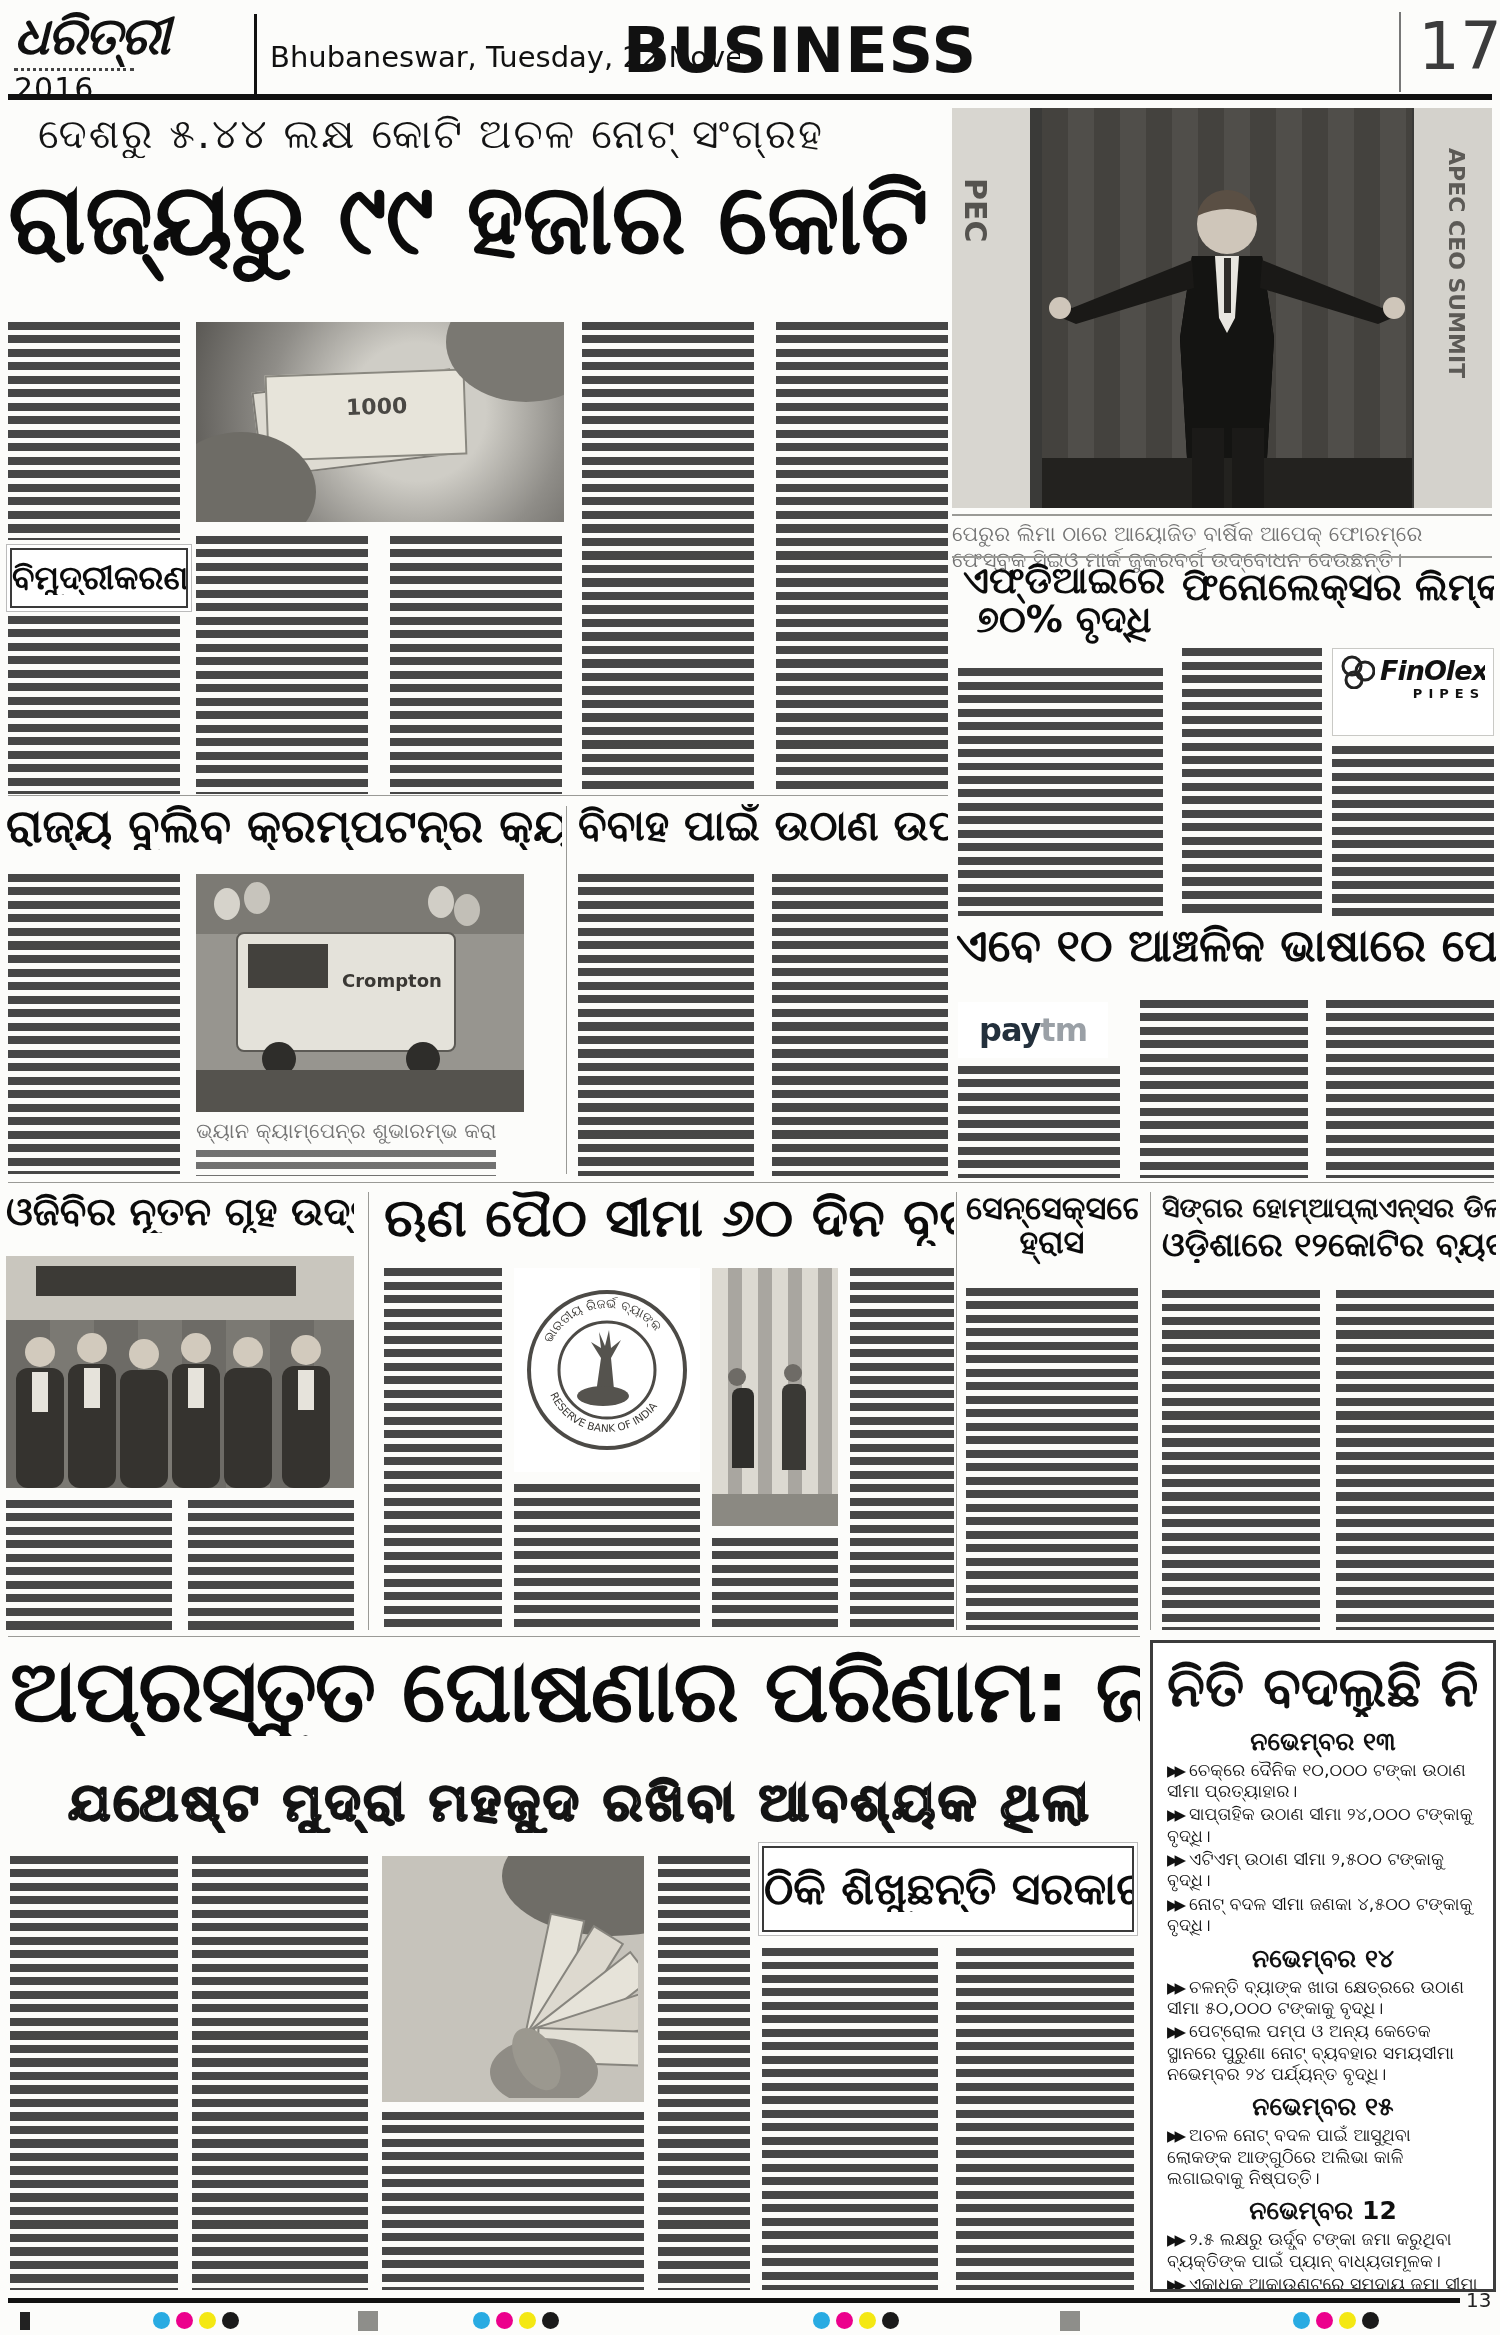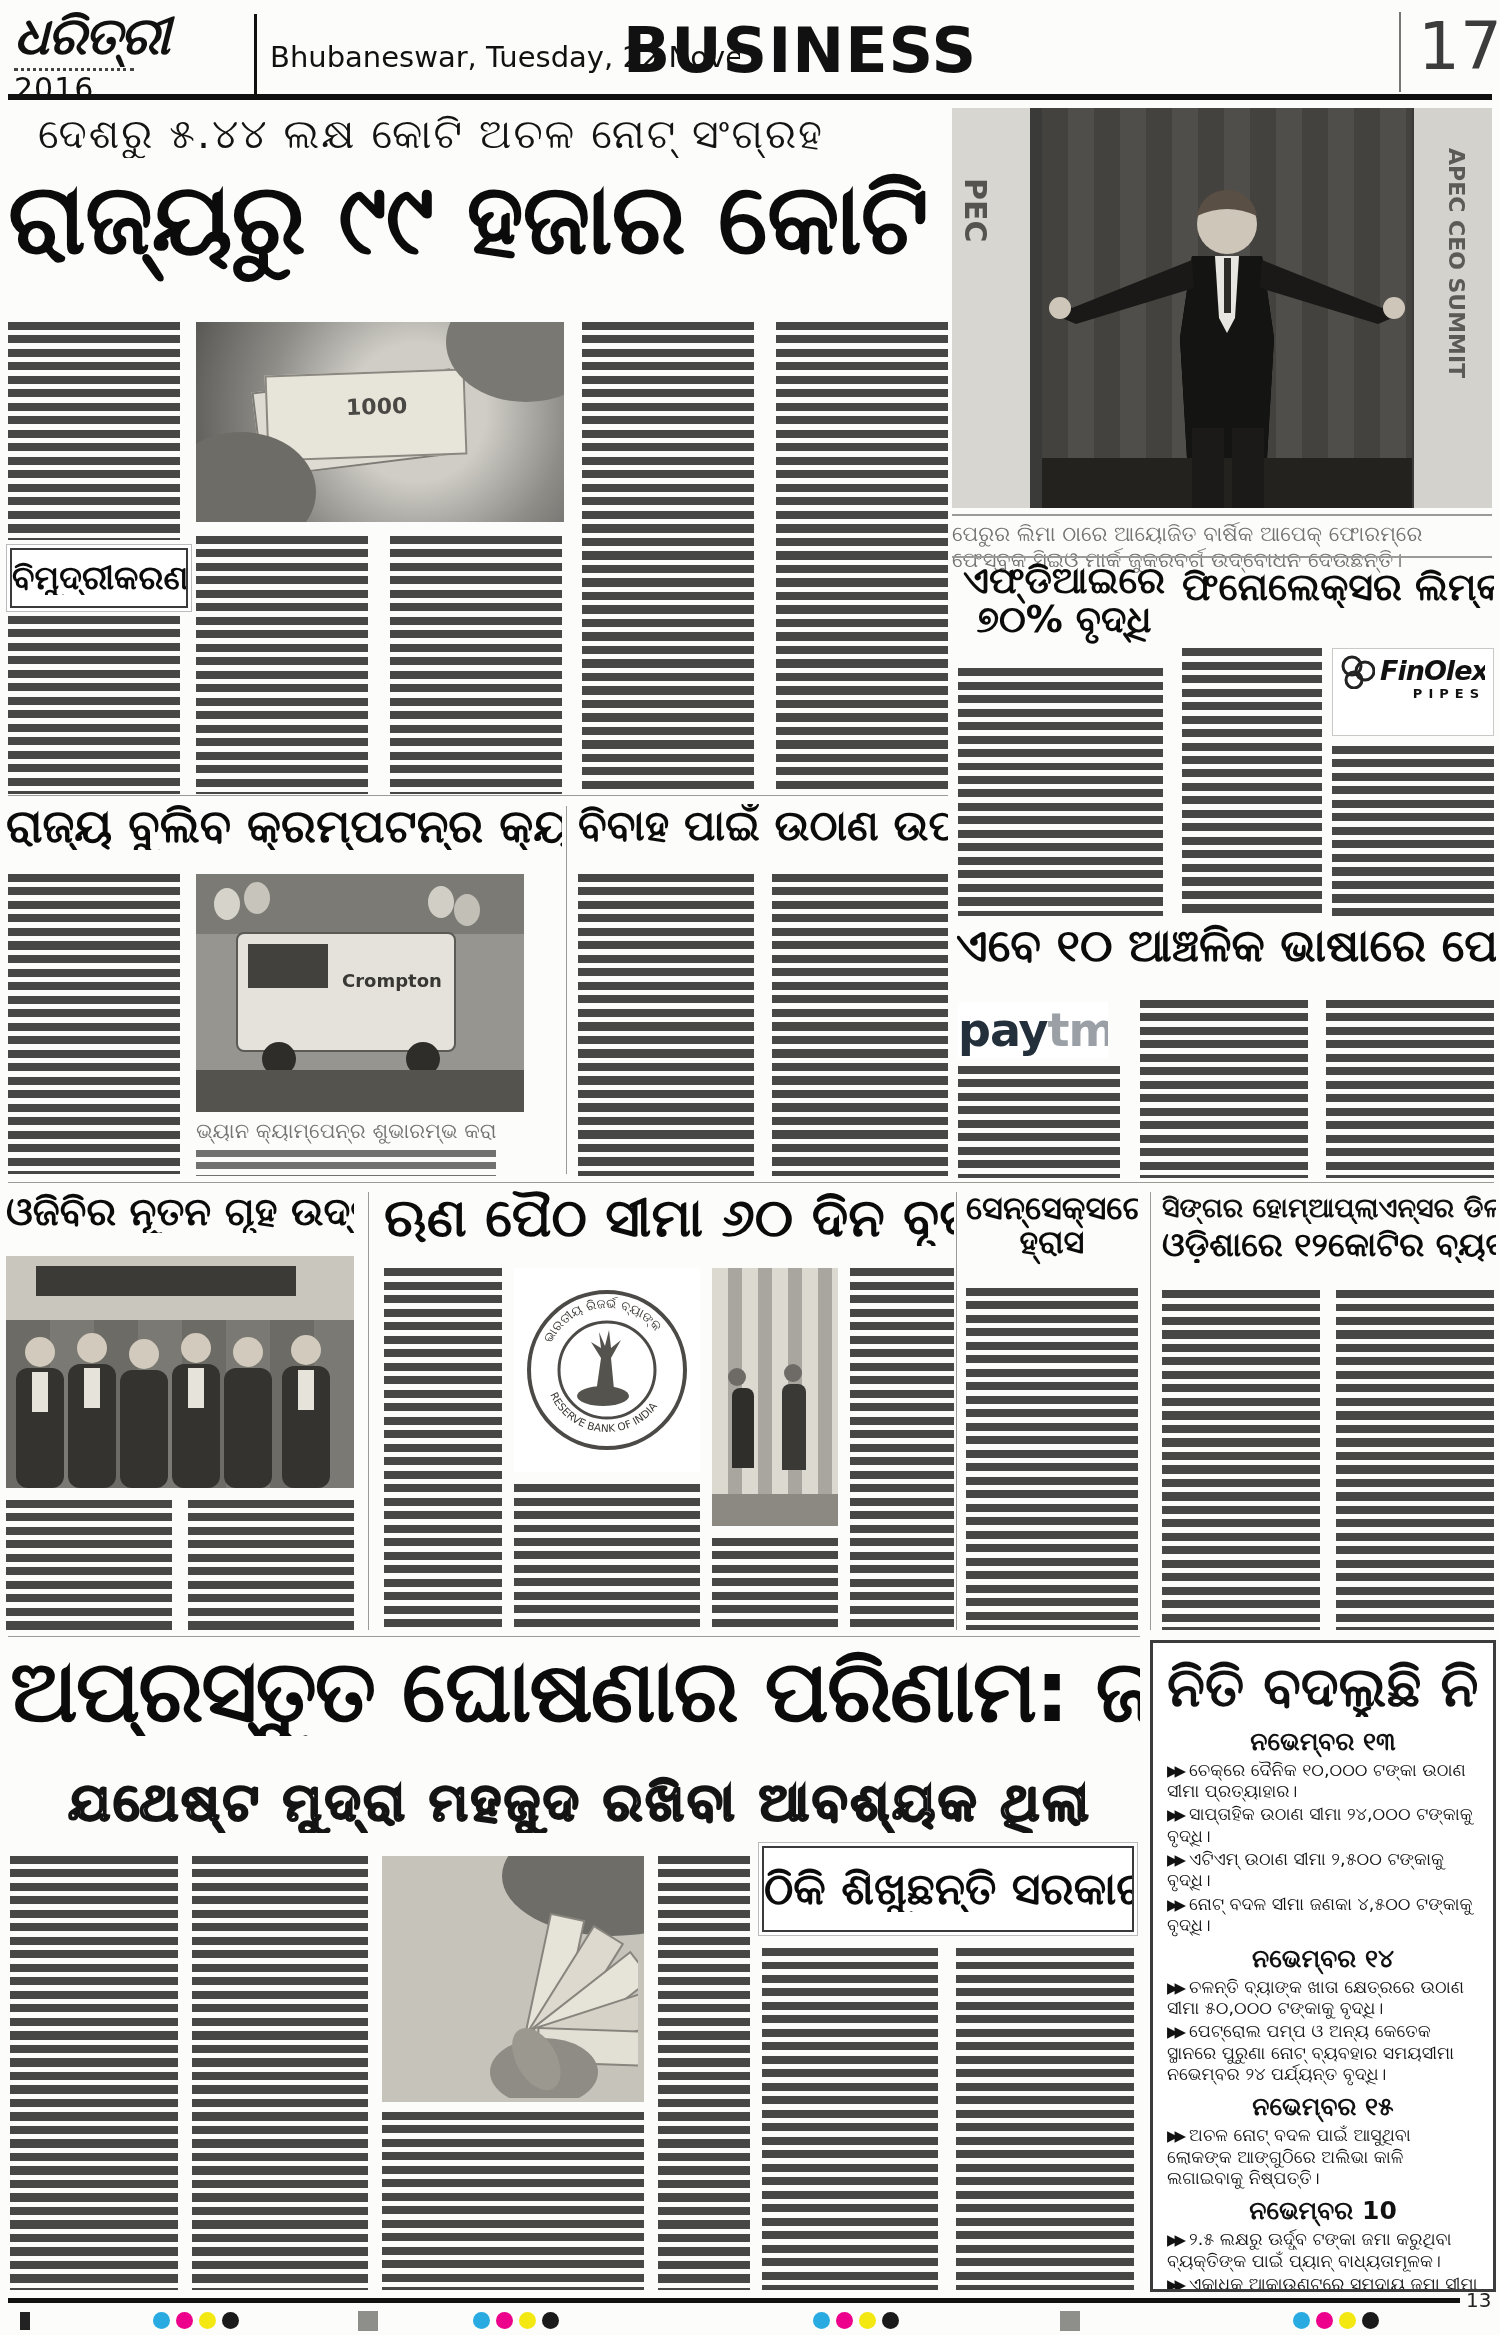--- a/index.html
+++ b/index.html
@@ -51,21 +51,21 @@
   
   #bottom-subhead {
     font-size:52px; font-weight:700; letter-spacing:3px; color:#fff;
     -webkit-text-stroke:2.2px #141414; text-align:center;
   }
 
   
   #finolex-box { background:#fff; border:1px solid #c9c9c5; padding:6px 8px; }
   #finolex-name { font-size:27px; font-weight:800; font-style:italic; letter-spacing:-1px; }
   #finolex-sub  { font-size:13px; font-weight:700; letter-spacing:6px; text-align:right; }
-  #paytm-logo { background:#fff; font-size:46px; font-weight:800; letter-spacing:-1px; }
+  #paytm-logo { background:#fff; font-size:32px; font-weight:800; letter-spacing:-1px; }
   #paytm-logo .p1 { color:#23303c; } #paytm-logo .p2 { color:#9aa0a6; }
 
   .seal-wrap { background:#fff; display:flex; align-items:center; justify-content:center; }
   .footer-dot { width:17px; height:17px; border-radius:50%; display:inline-block; margin:0 3px; }
   .footer-sq { width:20px; height:20px; display:inline-block; background:#8e8e8a; }
 </style>
 </head>
 <body>
 
 <div id="page">
@@ -301,21 +301,21 @@
         <div class="rb-date">ନଭେମ୍ବର ୧୩</div>
         <div class="rb-item"><span class="blt">▶▶</span><span>ଚେକ୍‌ରେ ଦୈନିକ ୧୦,୦୦୦ ଟଙ୍କା ଉଠାଣ ସୀମା ପ୍ରତ୍ୟାହାର।</span></div>
         <div class="rb-item"><span class="blt">▶▶</span><span>ସାପ୍ତାହିକ ଉଠାଣ ସୀମା ୨୪,୦୦୦ ଟଙ୍କାକୁ ବୃଦ୍ଧି।</span></div>
         <div class="rb-item"><span class="blt">▶▶</span><span>ଏଟିଏମ୍ ଉଠାଣ ସୀମା ୨,୫୦୦ ଟଙ୍କାକୁ ବୃଦ୍ଧି।</span></div>
         <div class="rb-item"><span class="blt">▶▶</span><span>ନୋଟ୍ ବଦଳ ସୀମା ଜଣକା ୪,୫୦୦ ଟଙ୍କାକୁ ବୃଦ୍ଧି।</span></div>
         <div class="rb-date">ନଭେମ୍ବର ୧୪</div>
         <div class="rb-item"><span class="blt">▶▶</span><span>ଚଳନ୍ତି ବ୍ୟାଙ୍କ ଖାତା କ୍ଷେତ୍ରରେ ଉଠାଣ ସୀମା ୫୦,୦୦୦ ଟଙ୍କାକୁ ବୃଦ୍ଧି।</span></div>
         <div class="rb-item"><span class="blt">▶▶</span><span>ପେଟ୍ରୋଲ ପମ୍ପ ଓ ଅନ୍ୟ କେତେକ ସ୍ଥାନରେ ପୁରୁଣା ନୋଟ୍ ବ୍ୟବହାର ସମୟସୀମା ନଭେମ୍ବର ୨୪ ପର୍ଯ୍ୟନ୍ତ ବୃଦ୍ଧି।</span></div>
         <div class="rb-date">ନଭେମ୍ବର ୧୫</div>
         <div class="rb-item"><span class="blt">▶▶</span><span>ଅଚଳ ନୋଟ୍ ବଦଳ ପାଇଁ ଆସୁଥିବା ଲୋକଙ୍କ ଆଙ୍ଗୁଠିରେ ଅଲିଭା କାଳି ଲଗାଇବାକୁ ନିଷ୍ପତ୍ତି।</span></div>
-        <div class="rb-date">ନଭେମ୍ବର 10</div>
+        <div class="rb-date">ନଭେମ୍ବର 12</div>
         <div class="rb-item"><span class="blt">▶▶</span><span>୨.୫ ଲକ୍ଷରୁ ଊର୍ଦ୍ଧ୍ବ ଟଙ୍କା ଜମା କରୁଥିବା ବ୍ୟକ୍ତିଙ୍କ ପାଇଁ ପ୍ୟାନ୍ ବାଧ୍ୟତାମୂଳକ।</span></div>
         <div class="rb-item"><span class="blt">▶▶</span><span>ଏକାଧିକ ଆକାଉଣ୍ଟରେ ସମୁଦାୟ ଜମା ସୀମା ୨.୫ ଲକ୍ଷ ଟପିଲେ ବ୍ୟାଙ୍କ ଆୟକର ବିଭାଗକୁ ରିପୋର୍ଟ ପଠାଇବେ।</span></div>
       </div>
   </div>
 
   <div class="abs hrule" style="left:8px; top:2298px; width:1452px; height:5px;"></div>
   <div class="abs nowrap" style="left:1466px; top:2288px; font-size:20px; color:#222;text-align:center;">13</div>
 
   <div class="abs" style="left:0; top:2310px; width:1500px; height:25px;">
     <span class="abs" style="left:20px; top:2px; width:10px; height:18px; background:#222;"></span>

